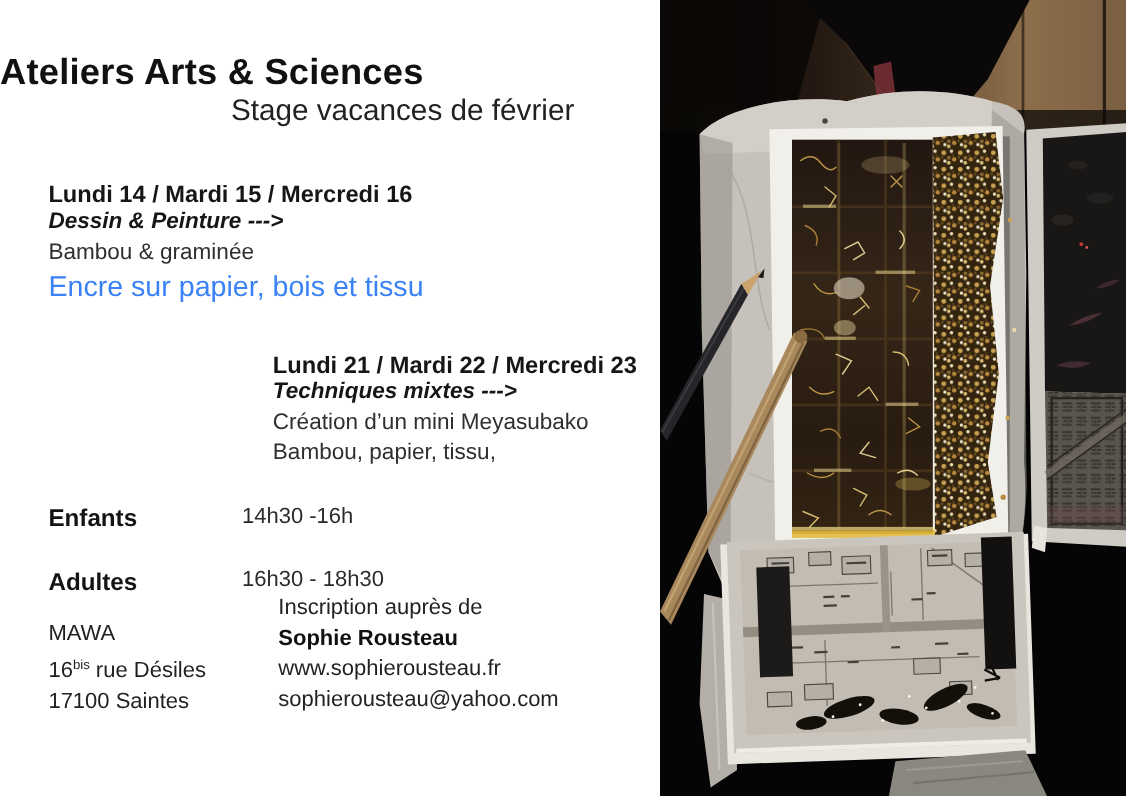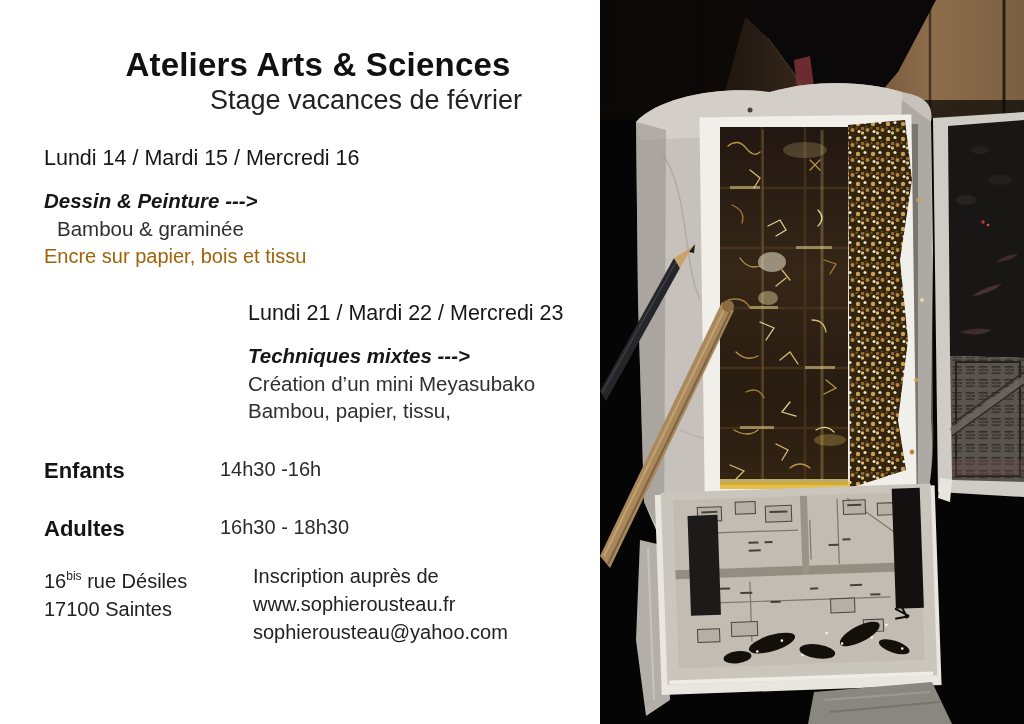--- a/index.html
+++ b/index.html
@@ -4,66 +4,68 @@
 <style>
   html,body{margin:0;padding:0;}
   body{
     width:1024px;height:724px;position:relative;overflow:hidden;
     background:#ffffff;
     font-family:"Liberation Sans","DejaVu Sans",sans-serif;
     color:#1a1a1a;
   }
   .abs{position:absolute;}
   .title{
-    left:0;top:46px;width:636px;text-align:center;
+    left:0;top:46px;width:636px;text-align:left;
     font-size:33px;font-weight:700;letter-spacing:0.2px;color:#111;
   }
   .subtitle{
     left:0;top:85px;width:636px;text-align:center;
     font-size:27px;font-weight:400;color:#222;padding-left:48px;
   }
-  .dates{font-size:21.5px;font-weight:400;color:#161616;}
+  .dates{font-size:21.5px;font-weight:700;color:#161616;margin-top:19px;}
   .workshop{font-size:20.5px;font-weight:700;font-style:italic;color:#161616;}
   .progline{font-size:20.5px;color:#2f2f2f;}
-  .proglight{font-size:20px;color:#a16207;}
+  .proglight{font-size:26px;color:#3b82f6;}
   .group{font-size:22px;font-weight:700;color:#141414;}
   .time{font-size:20px;color:#2a2a2a;}
   .contact{font-size:20px;line-height:28px;color:#222;}
   .contact .bold{font-weight:700;color:#111;}
   sup{font-size:12px;}
   .photo{left:600px;top:0;width:424px;height:724px;}
 </style>
 </head>
 <body>
 
 <div class="abs title">Ateliers Arts &amp; Sciences</div>
 <div class="abs subtitle">Stage vacances de février</div>
 
 <div class="abs dates" style="left:44px;top:146px;">Lundi 14 / Mardi 15 / Mercredi 16</div>
 <div class="abs workshop" style="left:44px;top:189px;">Dessin &amp; Peinture ---&gt;</div>
-<div class="abs progline" style="left:57px;top:217px;text-align:right;">Bambou &amp; graminée</div>
+<div class="abs progline" style="left:44px;top:217px;text-align:right;">Bambou &amp; graminée</div>
 <div class="abs proglight" style="left:44px;top:245px;">Encre sur papier, bois et tissu</div>
 
 <div class="abs dates" style="left:248px;top:301px;">Lundi 21 / Mardi 22 / Mercredi 23</div>
 <div class="abs workshop" style="left:248px;top:344px;">Techniques mixtes ---&gt;</div>
 <div class="abs progline" style="left:248px;top:372px;">Création d’un mini Meyasubako</div>
 <div class="abs progline" style="left:248px;top:399px;">Bambou, papier, tissu,</div>
 
 <div class="abs group" style="left:44px;top:458px;">Enfants</div>
 <div class="abs time" style="left:220px;top:458px;">14h30 -16h</div>
 <div class="abs group" style="left:44px;top:516px;">Adultes</div>
 <div class="abs time" style="left:220px;top:516px;">16h30 - 18h30</div>
 
 <div class="abs contact" style="left:44px;top:562px;width:210px;">
+  <div>MAWA</div>
   <div><span>16</span><sup>bis</sup><span> rue Désiles</span></div>
   <div>17100 Saintes</div>
 </div>
 
-<div class="abs contact" style="left:253px;top:562px;width:330px;">
+<div class="abs contact" style="left:253px;top:538px;width:330px;">
   <div>Inscription auprès de</div>
+  <div class="bold">Sophie Rousteau</div>
   <div>www.sophierousteau.fr</div>
   <div>sophierousteau@yahoo.com</div>
 </div>
 
 <div class="abs photo">
 <svg width="424" height="724" viewBox="0 0 424 724" xmlns="http://www.w3.org/2000/svg">
   <defs>
     <linearGradient id="woodGrad" x1="0" y1="0" x2="1" y2="0">
       <stop offset="0" stop-color="#171210"></stop>
       <stop offset="0.32" stop-color="#2c2118"></stop>

